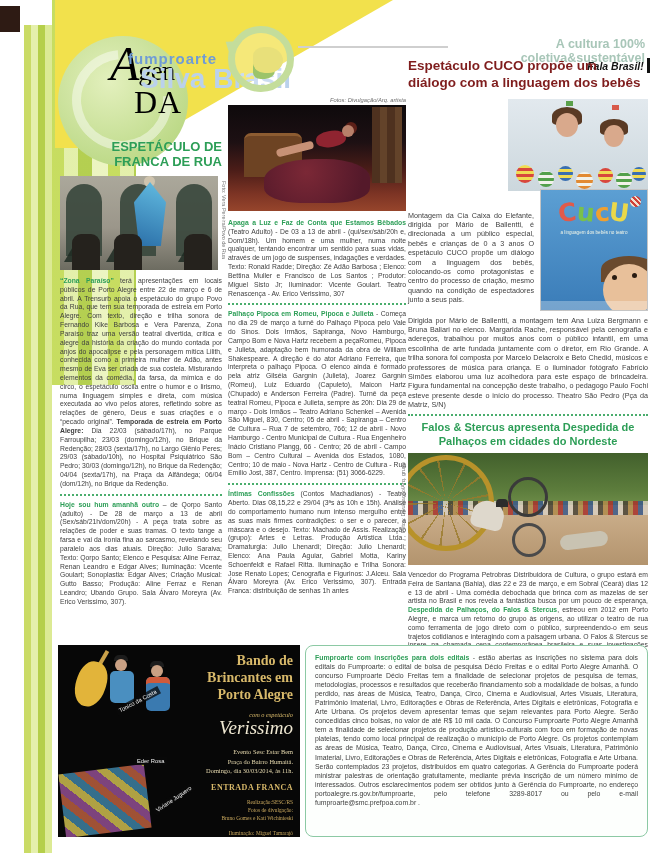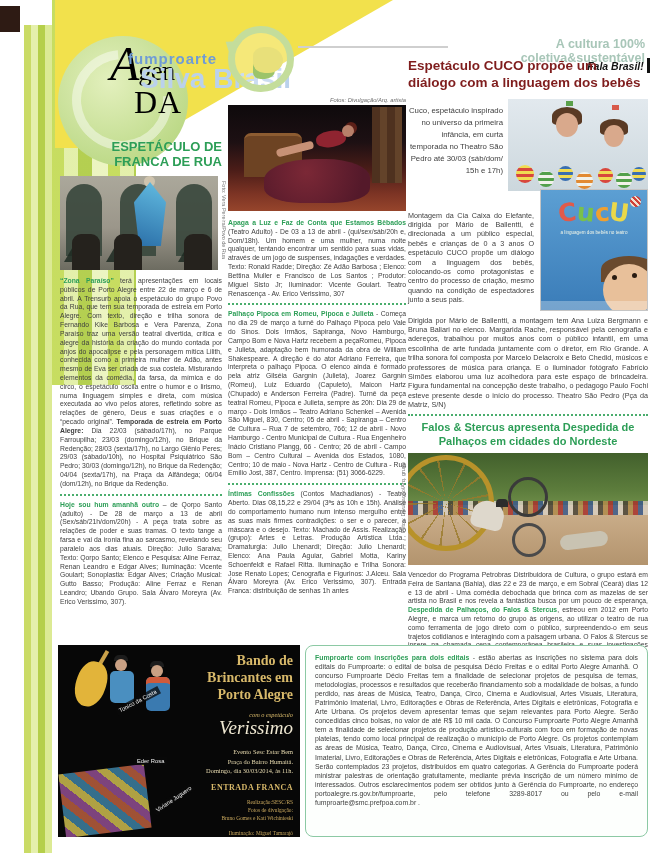--- a/index.html
+++ b/index.html
@@ -220,21 +220,20 @@
     <p class="body-txt"><span class="lead">Apaga a Luz e Faz de Conta que Estamos Bêbados</span><span> (Teatro Adulto) - De 03 a 13 de abril - (qui/sex/sáb/20h e, Dom/18h). Um homem e uma mulher, numa noite qualquer, tentando encontrar um sentido para suas vidas, através de um jogo de suspenses, indagações e verdades. Texto: Ronald Radde; Direção: Zé Adão Barbosa ; Elenco: Bettina Muller e Francisco de Los Santos ; Produtor: Miguel Sisto Jr; Iluminador: Vicente Goulart. Teatro Renascença - Av. Erico Verissimo, 307</span></p>
     <div class="sep"></div>
     <p class="body-txt"><span class="lead">Palhaço Pipoca em Romeu, Pipoca e Julieta</span><span> - Começa no dia 29 de março a turnê do Palhaço Pipoca pelo Vale do Sinos. Dois Irmãos, Sapiranga, Novo Hamburgo, Campo Bom e Nova Hartz recebem a peçaRomeu, Pipoca e Julieta, adaptação bem humorada da obra de William Shakespeare. A direção é do ator Adriano Ferreira, que interpreta o palhaço Pipoca. O elenco ainda é formado pela atriz Gilséia Gargnin (Julieta), Joarez Gargnin (Romeu), Luiz Eduardo (Capuleto), Maicon Hartz (Chupado) e Anderson Ferreira (Padre). Turnê da peça teatral Romeu, Pipoca e Julieta, sempre às 20h: Dia 29 de março - Dois Irmãos – Teatro Adriano Schenkel – Avenida São Miguel, 830, Centro; 05 de abril - Sapiranga – Centro de Cultura – Rua 7 de setembro, 766; 12 de abril - Novo Hamburgo - Centro Municipal de Cultura - Rua Engenheiro Inácio Cristiano Plangg, 66 - Centro; 26 de abril - Campo Bom – Centro Cultural – Avenida dos Estados, 1080, Centro; 10 de maio - Nova Hartz - Centro de Cultura - Rua Emílio Jost, 387, Centro. Imprensa: (51) 3066-6229.</span></p>
     <div class="sep"></div>
     <p class="body-txt"><span class="lead">Íntimas Confissões</span><span> (Contos Machadianos) - Teatro Aberto. Dias 08,15,22 e 29/04 (3ªs às 10h e 15h). Análise do comportamento humano num intenso mergulho entre as suas mais firmes contradições: o ser e o parecer, a máscara e o desejo. Texto: Machado de Assis. Realização (grupo): Artes e Letras. Produção Artística Ltda.; Dramaturgia: Julio Lhenardi; Direção: Julio Lhenardi; Elenco: Ana Paula Aguiar, Gabriel Motta, Kariny Schoenfeldt e Rafael Ritta. Iluminação e Trilha Sonora: Jose Renato Lopes; Cenografia e Figurinos: J.Alceu. Sala Álvaro Moreyra (Av. Erico Verissimo, 307). Entrada Franca: distribuição de senhas 1h antes</span></p>
   </div>
 
   <div class="abs right-col">
     <h2 class="cuco-head">Espetáculo CUCO propõe um diálogo com a linguagem dos bebês</h2>
     <div class="cuco-row1">
-      <div class="cuco-intro">Cuco, espetáculo inspirado no universo da primeira infância, em curta temporada no Theatro São Pedro até 30/03 (sáb/dom/ 15h e 17h)</div>
       <div class="photo3">
         <div class="flag" style="left:58px; top:2px; background:#5aa04a;"></div>
         <div class="flag" style="left:104px; top:6px; background:#d85a4a;"></div>
         <div class="hair" style="left:44px; top:8px;  width:30px; height:18px;"></div>
         <div class="face" style="left:48px; top:14px; width:22px; height:24px;"></div>
         <div class="hair" style="left:92px; top:20px; width:28px; height:16px;"></div>
         <div class="face" style="left:96px; top:26px; width:20px; height:22px;"></div>
         <div class="ball b-red" style="left:8px;  bottom:8px;  width:18px; height:18px;"></div>
         <div class="ball b-grn" style="left:30px; bottom:4px;  width:16px; height:16px;"></div>
         <div class="ball b-blu" style="left:50px; bottom:10px; width:15px; height:15px;"></div>

